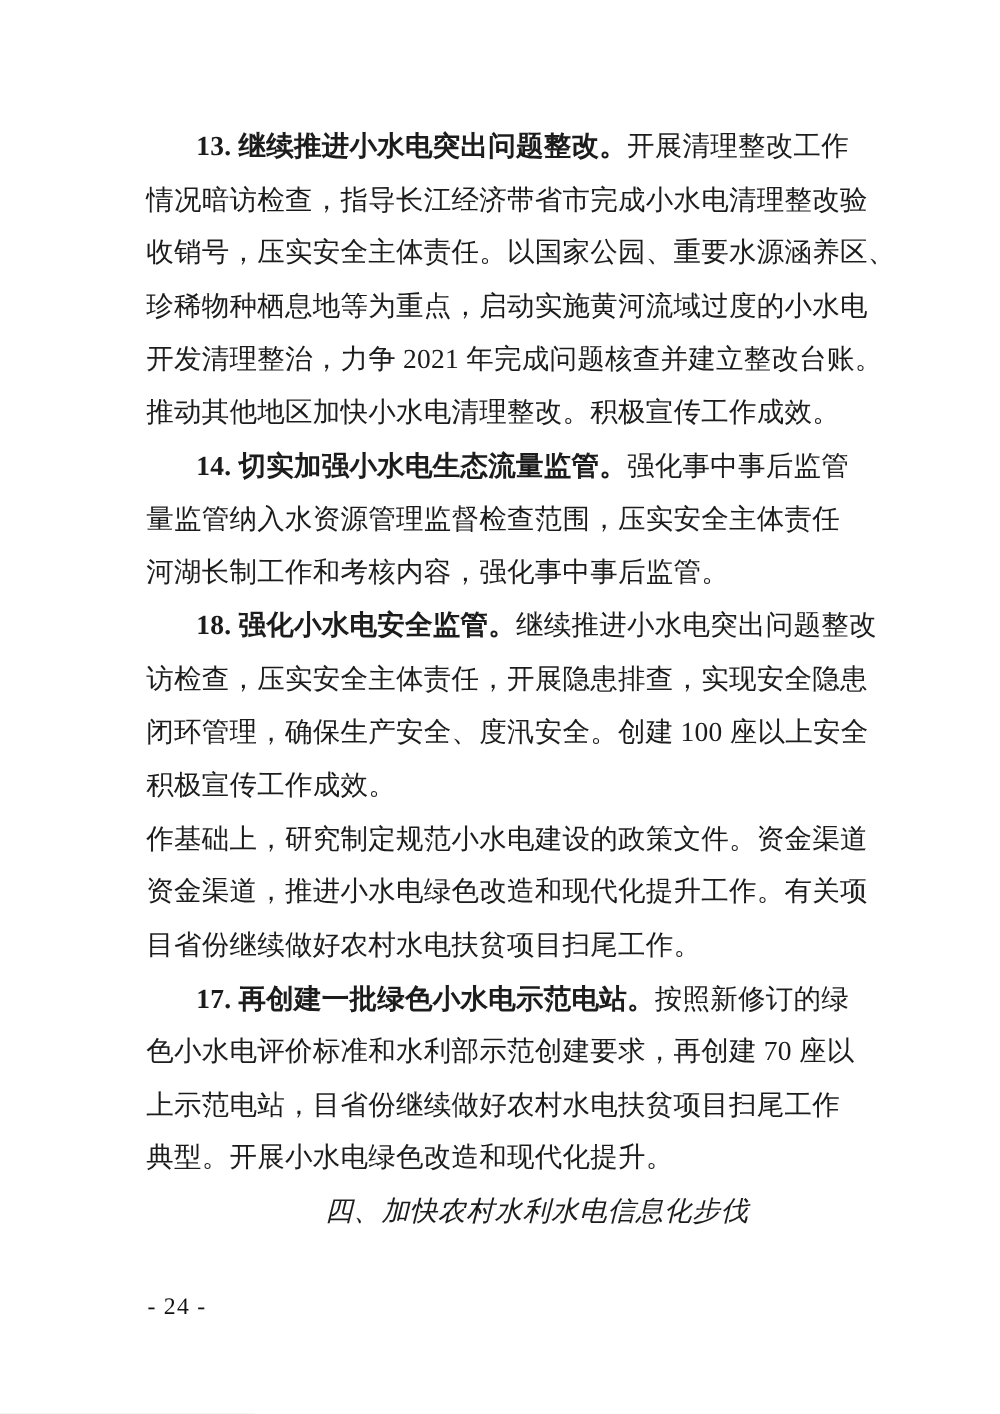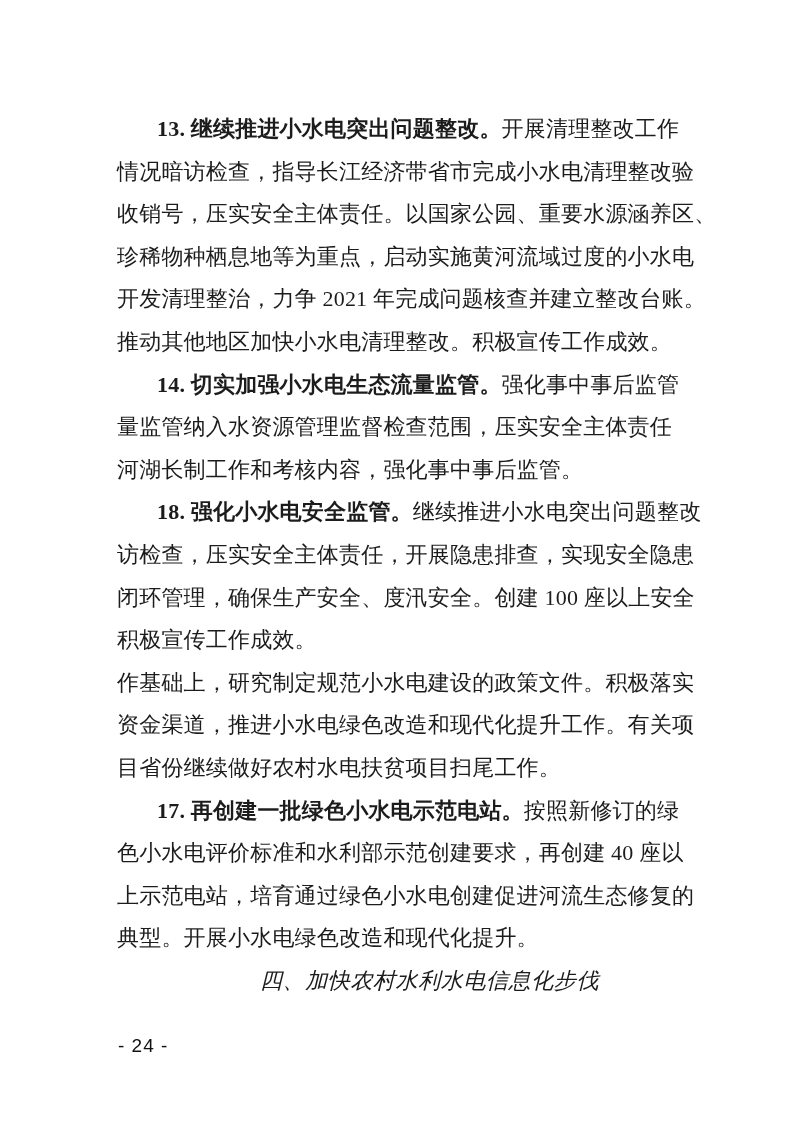--- a/index.html
+++ b/index.html
@@ -12,21 +12,21 @@
     width: 800px;
     height: 1131px;
     background: #ffffff;
     overflow: hidden;
     font-family: "Liberation Serif", "DejaVu Serif", serif;
     color: #1c1c1c;
   }
   .content {
     position: absolute;
     left: 117px;
-    top: 108px;
+    top: 96px;
     width: 585px;
   }
   .para { margin: 0; padding: 0; }
   .line {
     height: 42.6px;
     line-height: 42.6px;
     font-size: 22px;
     white-space: nowrap;
     letter-spacing: 0.2px;
   }
@@ -36,21 +36,21 @@
   .para.kaiti .line {
     font-weight: 600;
     font-style: italic;
     letter-spacing: 0.6px;
     text-align: center;
   }
   .page-number {
     position: absolute;
     left: 118px;
     top: 1033px;
-    font-family: Liberation Sans, sans-serif;
+    font-family: Liberation Serif, serif;
     font-size: 19px;
     line-height: 26px;
     color: #111111;
     letter-spacing: 1px;
   }
 </style>
 </head>
 <body>
 
 <div class="page">
@@ -68,28 +68,28 @@
         <div class="line"><span class="seg">量监管纳入水资源管理监督检查范围，压实安全主体责任</span></div>
         <div class="line"><span class="seg">河湖长制工作和考核内容，强化事中事后监管。</span></div>
       </div>
       <div class="para">
         <div class="line indent"><span class="seg bold">18. 强化小水电安全监管。</span><span class="seg">继续推进小水电突出问题整改</span></div>
         <div class="line"><span class="seg">访检查，压实安全主体责任，开展隐患排查，实现安全隐患</span></div>
         <div class="line"><span class="seg">闭环管理，确保生产安全、度汛安全。创建 100 座以上安全</span></div>
         <div class="line"><span class="seg">积极宣传工作成效。</span></div>
       </div>
       <div class="para">
-        <div class="line"><span class="seg">作基础上，研究制定规范小水电建设的政策文件。积极落实</span></div>
+        <div class="line"><span class="seg">作基础上，研究制定规范小水电建设的政策文件。资金渠道</span></div>
         <div class="line"><span class="seg">资金渠道，推进小水电绿色改造和现代化提升工作。有关项</span></div>
         <div class="line"><span class="seg">目省份继续做好农村水电扶贫项目扫尾工作。</span></div>
       </div>
       <div class="para">
         <div class="line indent"><span class="seg bold">17. 再创建一批绿色小水电示范电站。</span><span class="seg">按照新修订的绿</span></div>
-        <div class="line"><span class="seg">色小水电评价标准和水利部示范创建要求，再创建 40 座以</span></div>
-        <div class="line"><span class="seg">上示范电站，培育通过绿色小水电创建促进河流生态修复的</span></div>
+        <div class="line"><span class="seg">色小水电评价标准和水利部示范创建要求，再创建 70 座以</span></div>
+        <div class="line"><span class="seg">上示范电站，目省份继续做好农村水电扶贫项目扫尾工作</span></div>
         <div class="line"><span class="seg">典型。开展小水电绿色改造和现代化提升。</span></div>
       </div>
       <div class="para kaiti">
         <div class="line indent"><span class="seg">四、加快农村水利水电信息化步伐</span></div>
       </div>
     </div>
   <div class="page-number">- 24 -</div>
 </div>
 
 </body></html>

